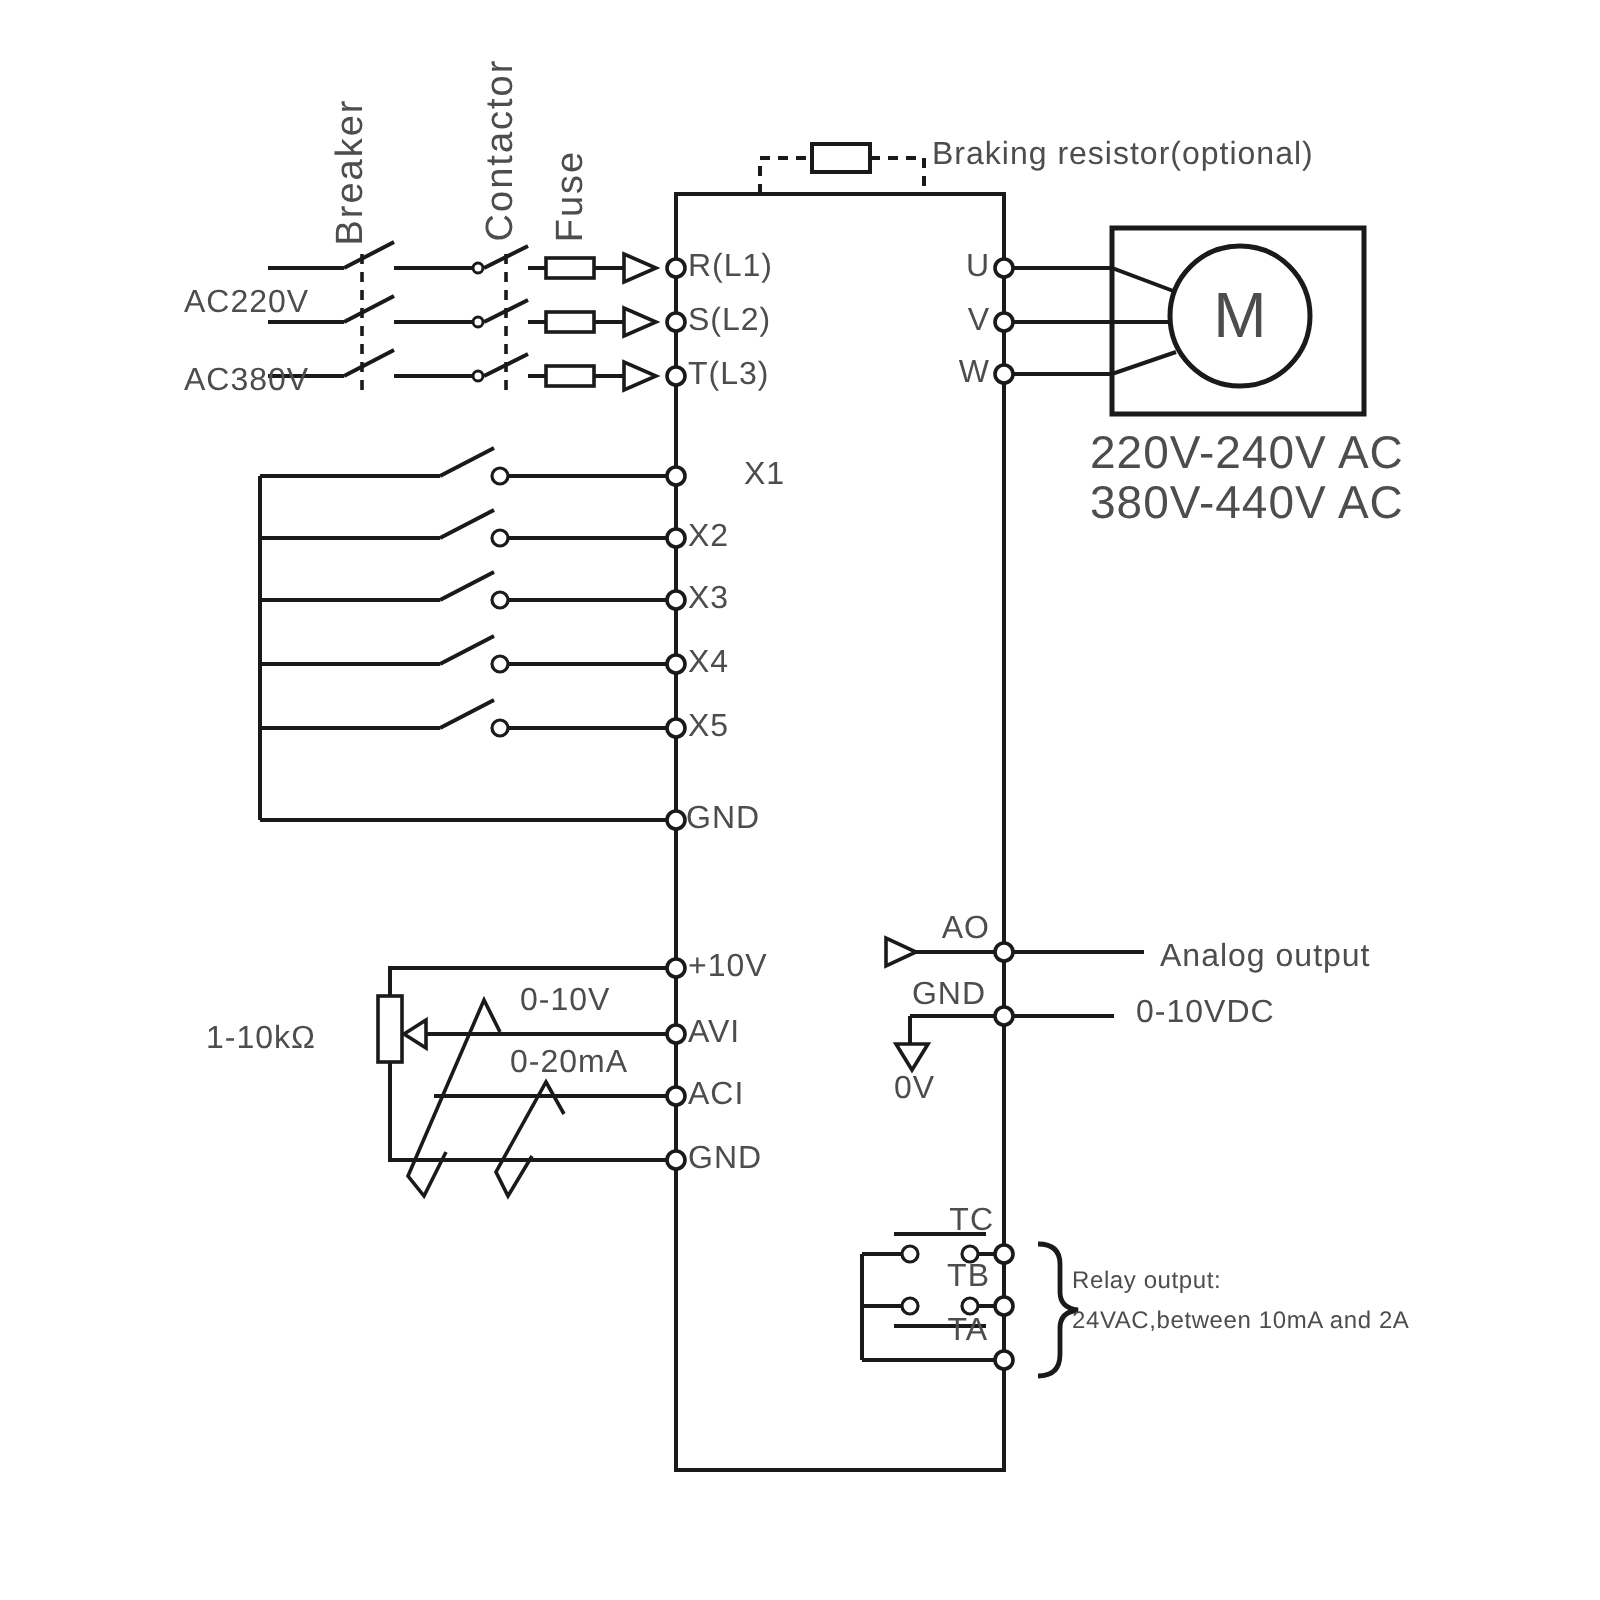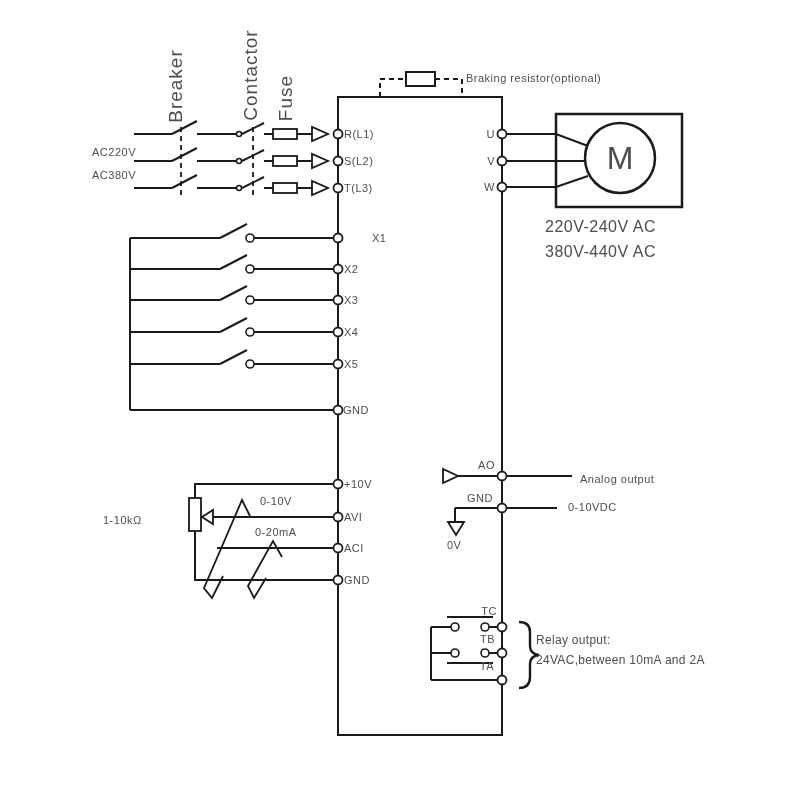--- a/index.html
+++ b/index.html
@@ -2,32 +2,32 @@
 <html><head>
 <meta charset="utf-8">
 <style>
   html,body{margin:0;padding:0;background:#fff;}
   #stage{
     position:relative;width:800px;height:800px;background:#fff;overflow:hidden;
     font-family:"Liberation Sans","DejaVu Sans",sans-serif;color:#4d4d4d;
   }
   #stage svg{position:absolute;left:0;top:0;}
   .lbl{
-    position:absolute;white-space:nowrap;font-size:11px;letter-spacing:.5px;
+    position:absolute;white-space:nowrap;font-size:16px;letter-spacing:.5px;
     transform:translateY(-50%);line-height:1;color:#4d4d4d;
   }
   .rt{transform:translateY(-50%);} 
   .vlbl{
     position:absolute;white-space:nowrap;font-size:19px;letter-spacing:1px;
     transform:translate(-50%,-50%) rotate(-90deg);color:#4d4d4d;
   }
   .motor-m{
     position:absolute;font-size:32px;transform:translate(-50%,-50%);color:#4d4d4d;
   }
-  .mv{position:absolute;left:545px;top:214px;font-size:16px;letter-spacing:.5px;line-height:25px;}
+  .mv{position:absolute;left:545px;top:214px;font-size:23px;letter-spacing:.5px;line-height:25px;}
   .relayblk{position:absolute;left:536px;top:630px;font-size:12px;letter-spacing:.3px;line-height:20px;}
 </style>
 </head>
 <body>
 
 <div id="stage">
 
 <svg width="800" height="800" viewBox="0 0 800 800">
   <g stroke="#1a1a1a" stroke-width="2" fill="none">
 
@@ -186,21 +186,21 @@
       <circle cx="502" cy="680" r="4.5"></circle>
     </g>
   </g>
 </svg>
 
   <span class="vlbl" style="left:176px;top:86px;">Breaker</span>
   <span class="vlbl" style="left:251px;top:75px;">Contactor</span>
   <span class="vlbl" style="left:286px;top:98px;">Fuse</span>
 
   <span class="lbl" style="left:92px;top:152px;">AC220V</span>
-  <span class="lbl" style="left:92px;top:175px;">AC380V</span>
+  <span class="lbl" style="left:92px;top:191px;">AC380V</span>
 
   <span class="lbl" style="left:344px;top:134px;">R(L1)</span>
   <span class="lbl" style="left:344px;top:161px;">S(L2)</span>
   <span class="lbl" style="left:344px;top:188px;">T(L3)</span>
 
   <span class="lbl" style="left:466px;top:78px;">Braking resistor(optional)</span>
 
   <span class="lbl rt" style="right:305px;top:134px;">U</span>
   <span class="lbl rt" style="right:305px;top:161px;">V</span>
   <span class="lbl rt" style="right:305px;top:187px;">W</span>

